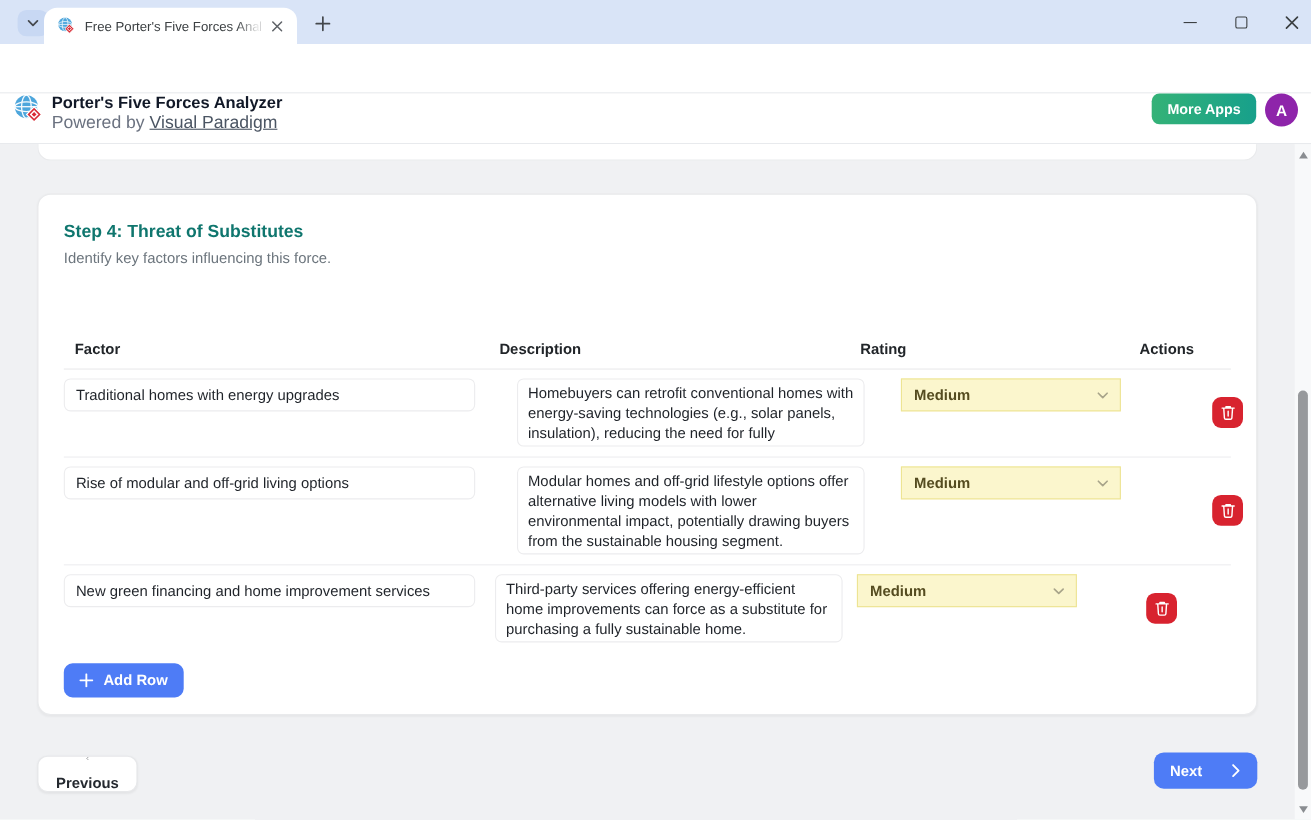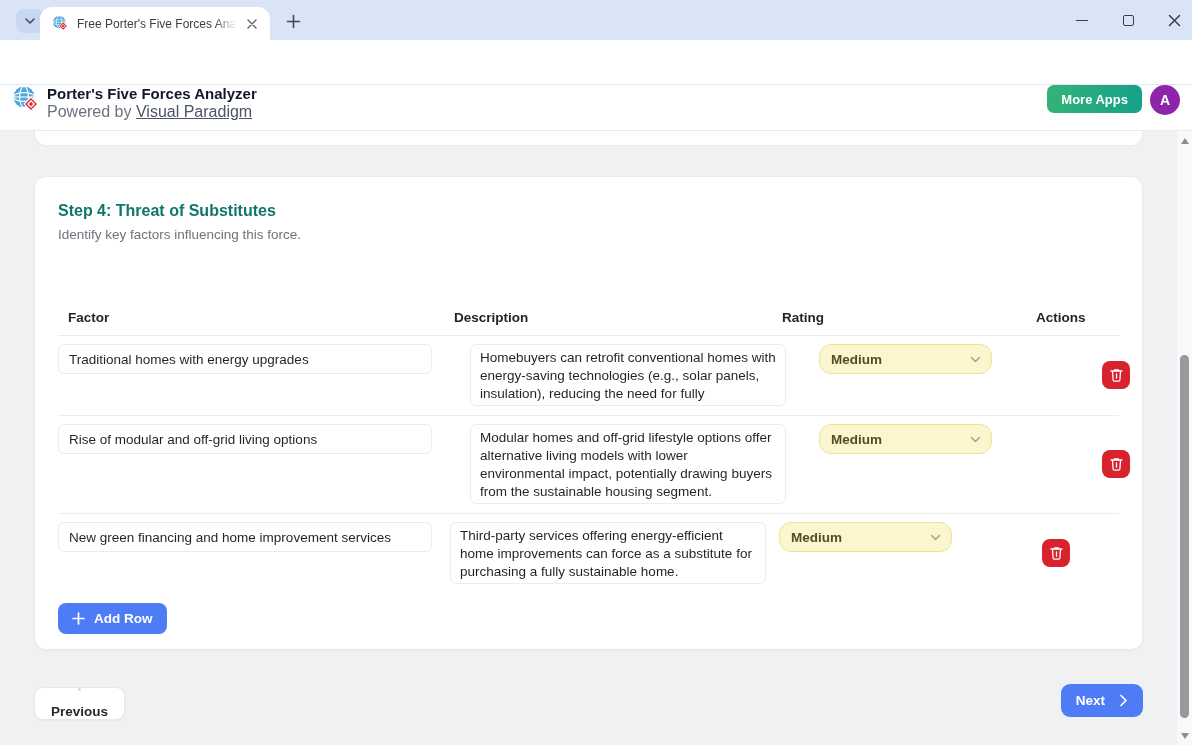--- a/index.html
+++ b/index.html
@@ -54,29 +54,29 @@
 
   .ftable { margin-top:68px; }
   .t-head, .t-row { display:grid; grid-template-columns:386px 328px 254px 1fr; }
   .t-head { padding-bottom:10px; border-bottom:1px solid #e9eaec; }
   .th { font-size:13.5px; font-weight:600; color:#212529; padding-left:10px; }
   .t-row { padding:8px 0 9px 0; }
   .t-row.bordered { border-bottom:1px solid #ededf0;gap:20px; }
   .factor-input { width:374px; height:30px; border:1px solid #ececee; border-radius:6px; padding:0 10px; font-size:13.5px; color:#1f2329; font-family:"Liberation Sans",sans-serif; background:#ffffff; outline:none; }
   .desc-box { margin-left:6px; width:316px; border:1px solid #ececee; border-radius:6px; padding:4px 9px; font-size:13.5px; line-height:18px; color:#1f2329; overflow:hidden; background:#ffffff; }
   .desc-h3 { height:62px; } .desc-h4 { height:80px; }
-  .rating-select { margin-left:7px; width:173px; height:30px; background:#fbf6cd; border:1px solid #ede493; border-radius:12px; display:flex; align-items:center; padding:0 10px 0 11px; cursor:pointer; }
+  .rating-select { margin-left:7px; width:200px; height:30px; background:#fbf6cd; border:1px solid #ede493; border-radius:0; display:flex; align-items:center; padding:0 10px 0 11px; cursor:pointer; }
   .rating-value { flex:1; font-size:13.5px; font-weight:600; color:#554c20; }
   .actions-cell { display:flex; align-items:center; justify-content:flex-start; padding-left:16px; }
   .delete-btn { width:28px; height:28px; border:none; border-radius:8px; background:#d8232f; display:flex; align-items:center; justify-content:center; cursor:pointer; }
   .add-row-btn { margin-top:10px; height:31px; padding:0 14px; border:none; border-radius:8px; background:#4e7cf6; color:#ffffff; font-size:13.5px; font-weight:bold; font-family:"Liberation Sans",sans-serif; display:inline-flex; align-items:center; gap:9px; cursor:pointer; }
 
   .footer-nav { position:absolute; top:553px; left:34px; right:49px; height:33px; }
   .prev-btn { position:absolute; left:0; top:3px; height:33px; padding:0 16px; background:#ffffff; border:1px solid #e7e8ea; border-radius:9px; box-shadow:0 1px 2px rgba(0,0,0,.05); display:inline-flex; align-items:center; gap:13px; font-size:13.5px; font-weight:600; color:#24292f; font-family:"Liberation Sans",sans-serif; cursor:pointer;flex-direction:column; }
-  .next-btn { position:absolute; right:0; top:0; height:33px; padding:0 15px; background:#4e7cf6; border:none; border-radius:9px; display:inline-flex; align-items:center; gap:14px; font-size:13.5px; font-weight:bold; color:#ffffff; font-family:"Liberation Sans",sans-serif; cursor:pointer; }
+  .next-btn { position:absolute; right:0; top:0; height:33px; padding:0 15px; background:#4e7cf6; border:none; border-radius:9px; display:inline-flex; align-items:center; gap:26px; font-size:13.5px; font-weight:bold; color:#ffffff; font-family:"Liberation Sans",sans-serif; cursor:pointer; }
 
   
   .scrollbar { position:absolute; top:0; right:0; width:15px; height:614px; background:#f8f9fa; }
   .sb-arrow { position:absolute; left:0; width:15px; height:15px; display:flex; align-items:center; justify-content:center; cursor:pointer; }
   .sb-up { top:2px; } .sb-down { bottom:2px; }
   .tri-up { width:0; height:0; border-left:4.5px solid transparent; border-right:4.5px solid transparent; border-bottom:6px solid #8a8d91; }
   .tri-down { width:0; height:0; border-left:4.5px solid transparent; border-right:4.5px solid transparent; border-top:6px solid #8a8d91; }
   .sb-thumb { position:absolute; left:3px; top:224px; width:9px; height:363px; border-radius:5px; background:#97999c; cursor:grab; }
 </style>
 </head>

